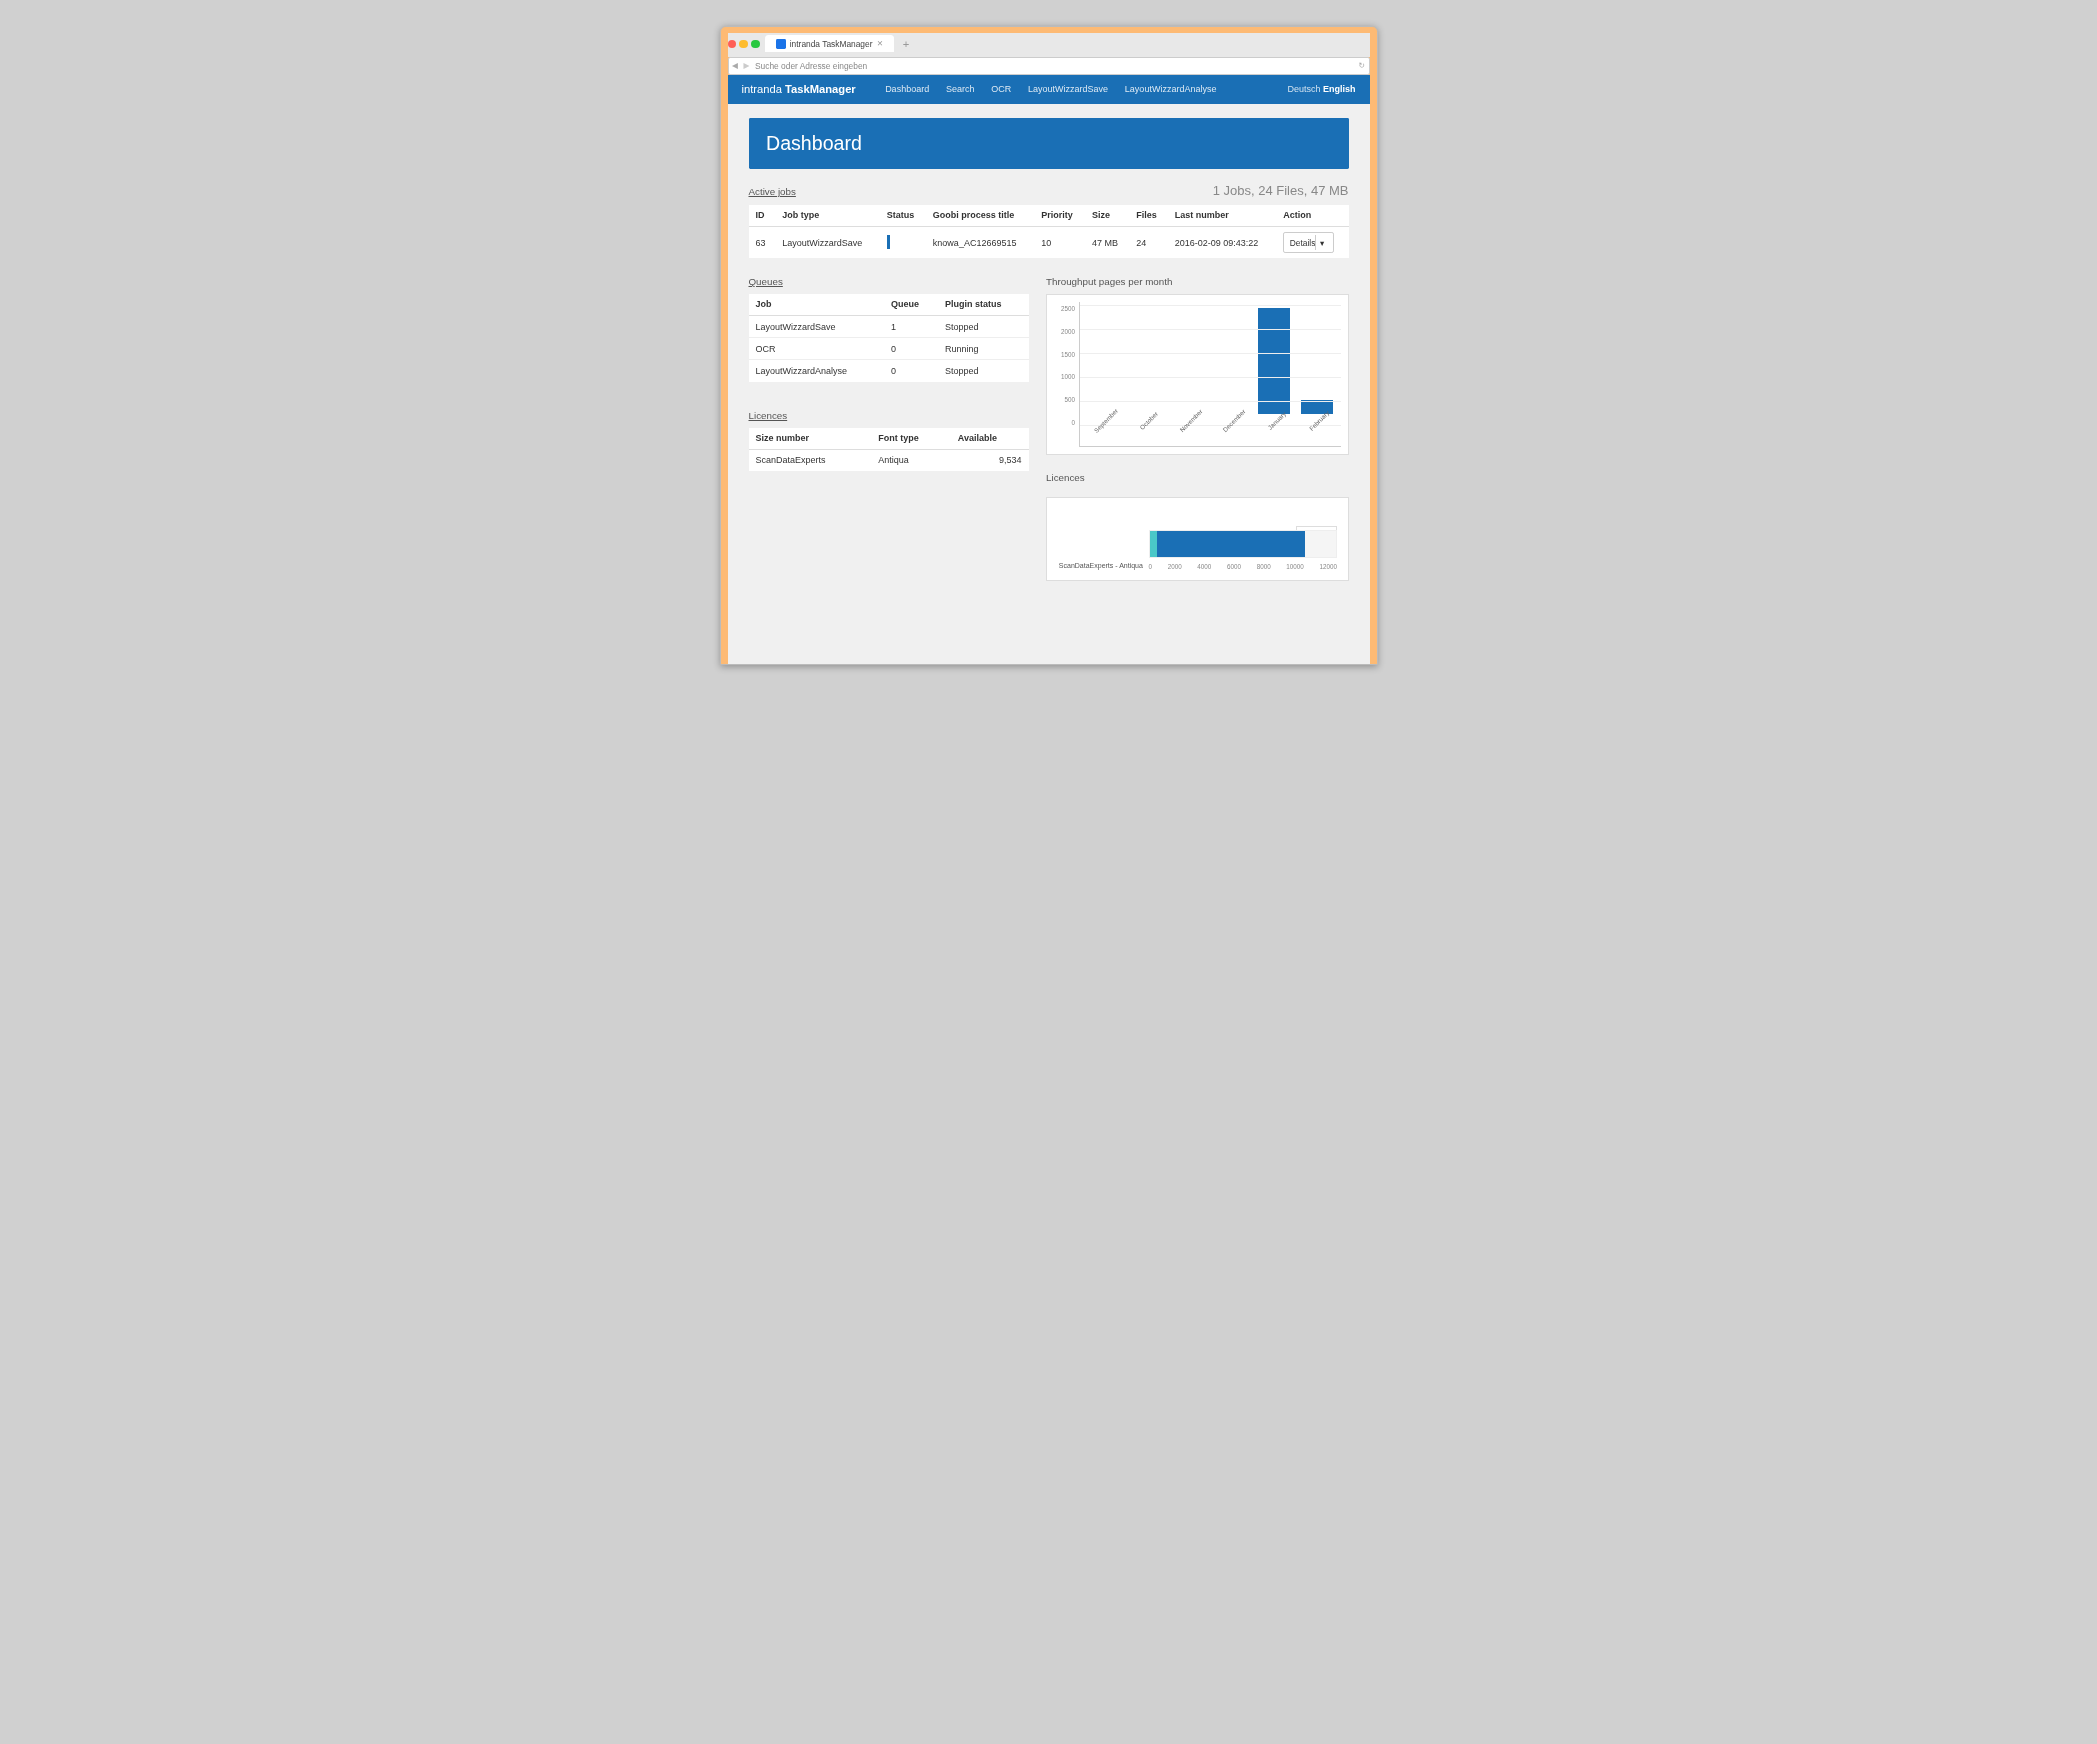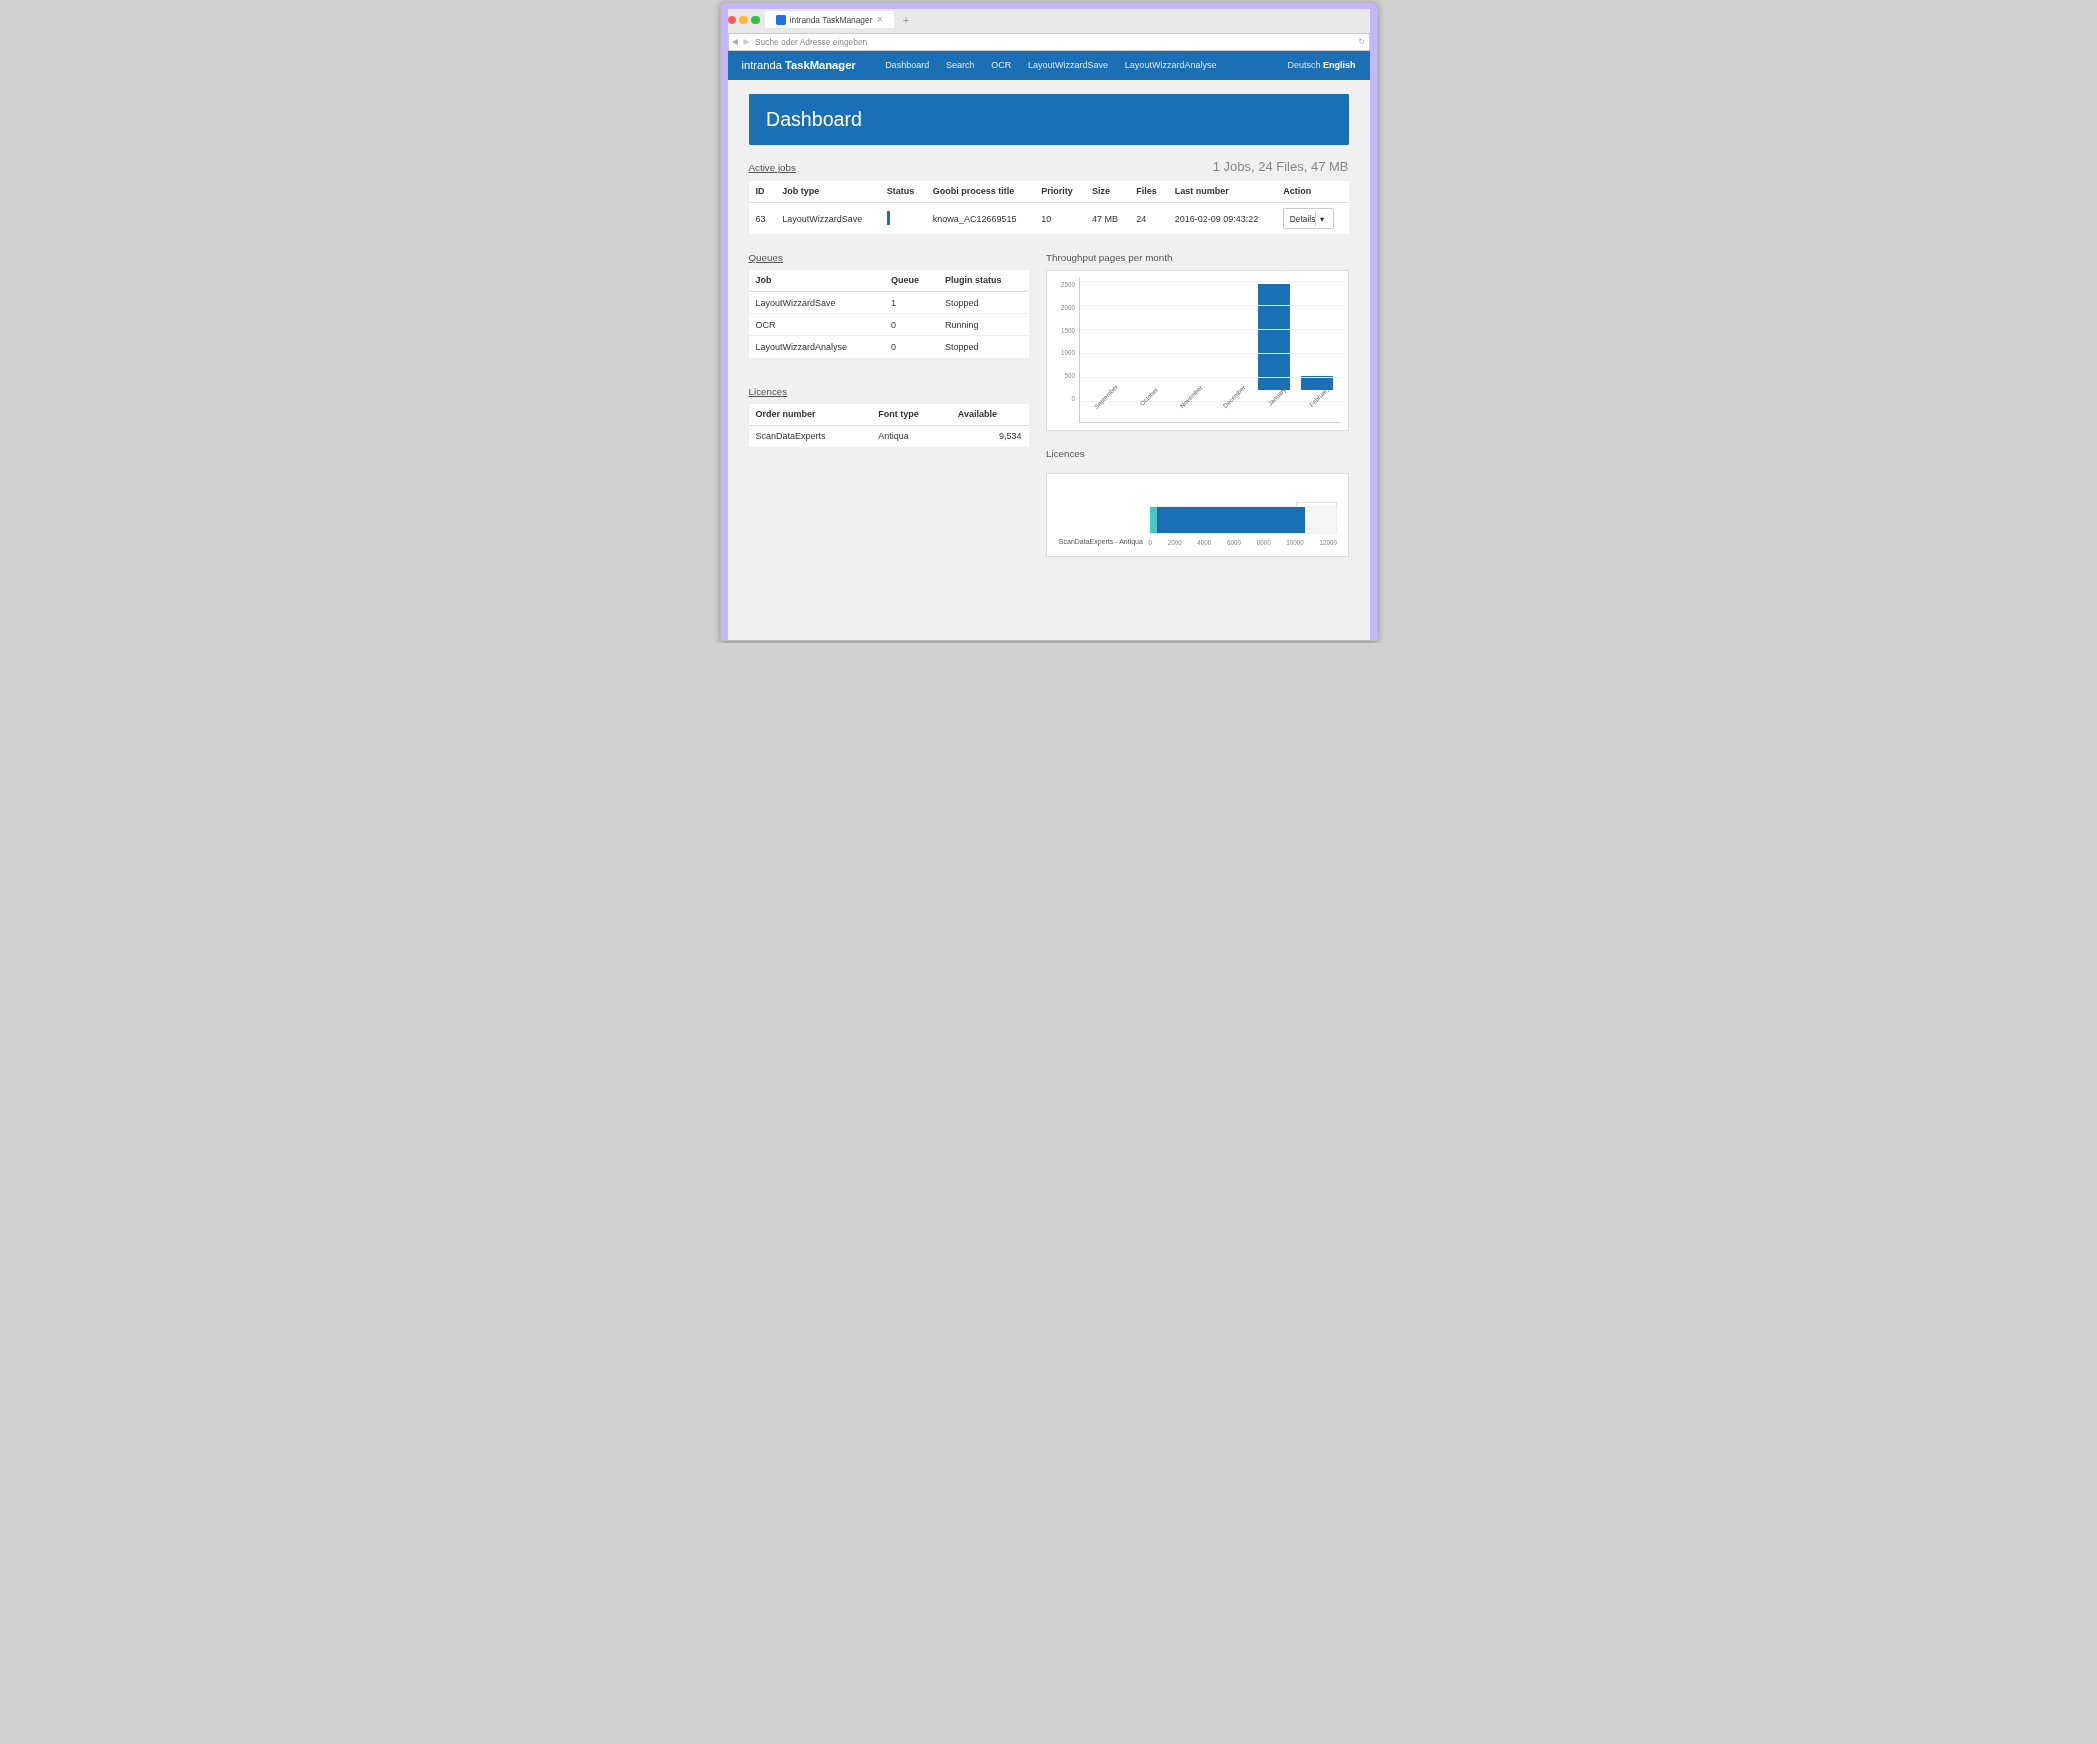--- a/index.html
+++ b/index.html
@@ -1,24 +1,24 @@
 <!DOCTYPE html>
 <html style="font-size:11.2px"><head>
   <meta charset="utf-8">
   <style>
     * { box-sizing: border-box; margin: 0; padding: 0; }
     body { background: #d0d0d0; font-family: Arial, sans-serif; font-size: 9px; color: #333; }
 
     
     .browser-chrome {
-      background: #c4b5fd;
+      background: #fdba74;
       border-radius: 5.6px 5.6px 0 0;
       padding: 5.6px 7px 0;
       box-shadow: 0 1.4px 7px rgba(0,0,0,0.3);
-      margin: 2px auto;
+      margin: 26px auto;
       width: 658px;
       min-height: 630px;
       border: 0.7px solid #bbb;
     }
     .browser-dots {
       display: flex;
       gap: 3.5px;
     }
     .dot {
       width: 8.4px; height: 8.4px;
@@ -360,21 +360,21 @@
             </table>
           </div>
 
           <div class="section" style="margin-top: 28px;">
             <div class="section-header">
               <span class="section-title">Licences</span>
             </div>
             <table>
               <thead>
                 <tr>
-                  <th>Order number</th>
+                  <th>Size number</th>
                   <th>Font type</th>
                   <th style="">Available</th>
                 </tr>
               </thead>
               <tbody>
                 <tr>
                   <td>ScanDataExperts</td>
                   <td>Antiqua</td>
                   <td style="text-align:right;">9,534</td>
                 </tr>

